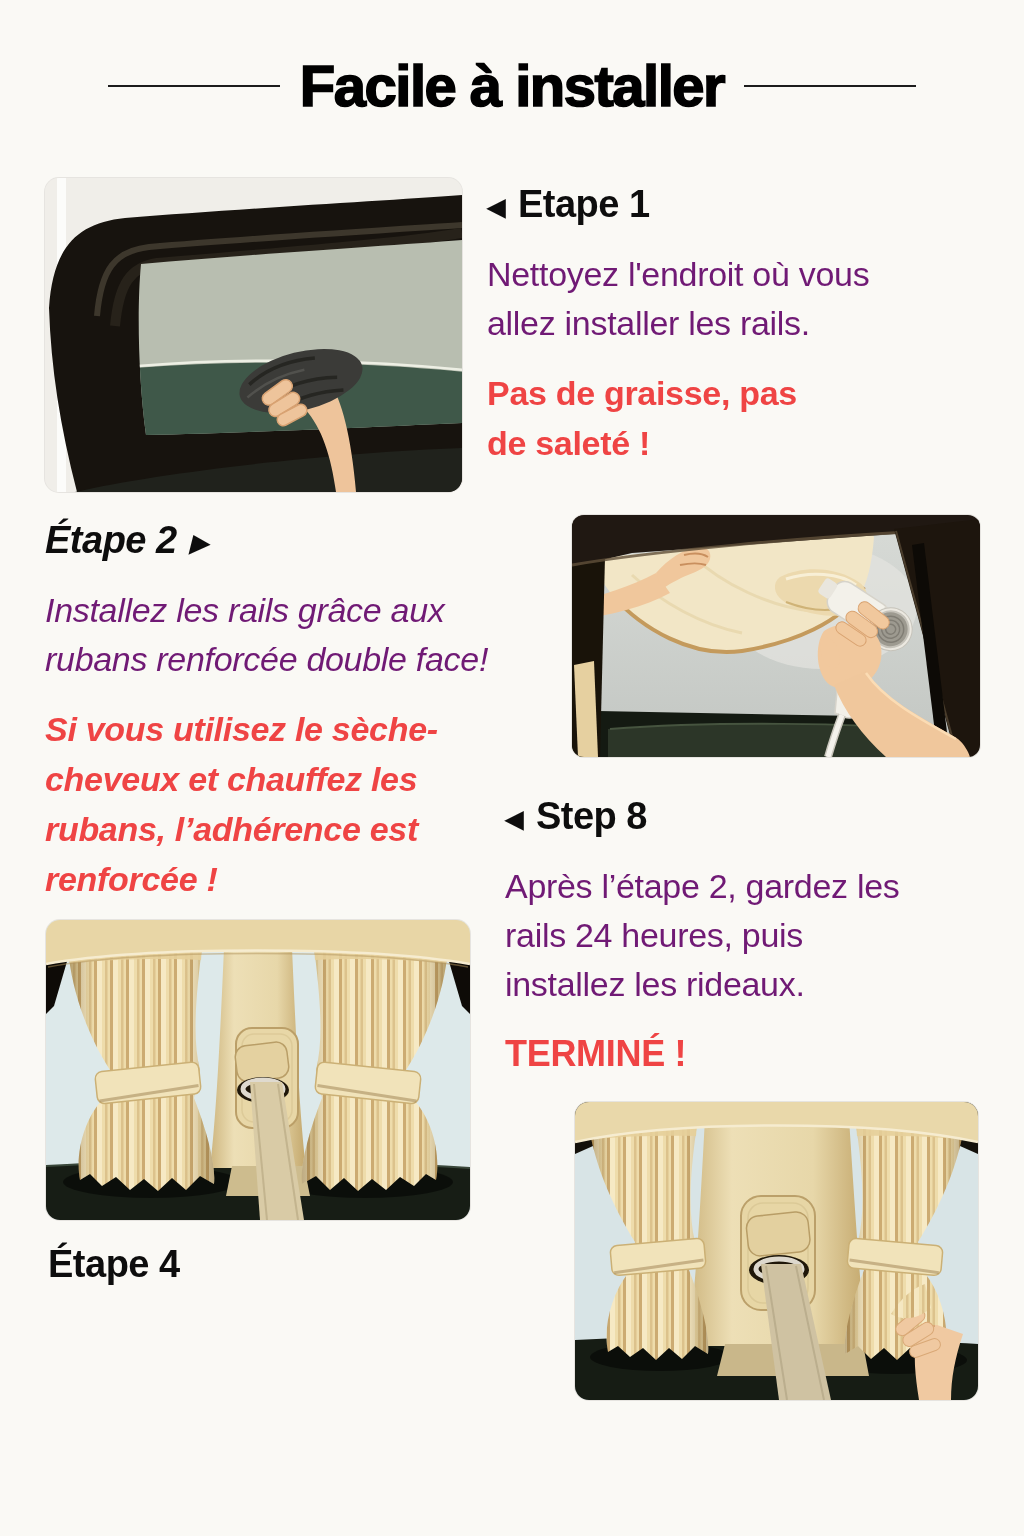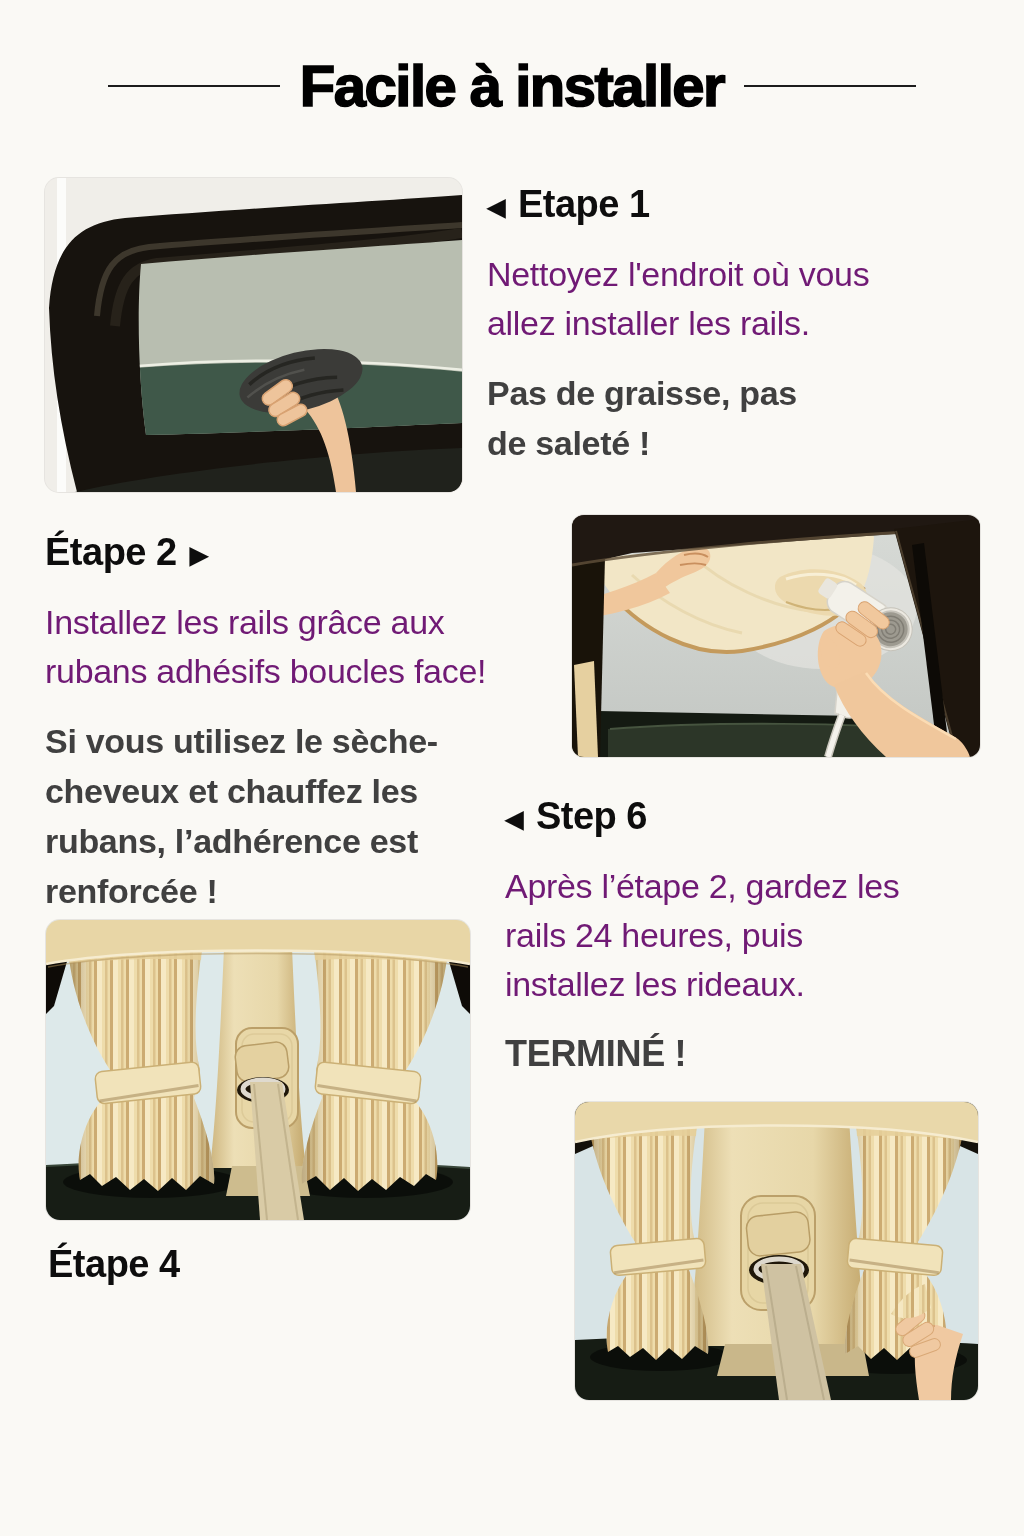--- a/index.html
+++ b/index.html
@@ -31,38 +31,38 @@
     font-size:38px;font-weight:700;color:#0d0d0d;line-height:1.1;
     margin:0 0 24px 0;letter-spacing:-0.5px;
   }
   .arrow{font-size:24px;line-height:1;transform:translateY(2px);}
   .step-body{
     margin:0 0 20px 0;font-size:34px;line-height:49px;
     white-space:pre-line;letter-spacing:-0.3px;color:#701a75;
   }
   .step-em{
     margin:0;font-size:34px;line-height:50px;font-weight:700;
-    white-space:pre-line;letter-spacing:-0.3px;color:#404040;
+    white-space:pre-line;letter-spacing:-0.3px;color:#ef4444;
   }
   #step3-block .step-em{font-size:36px;margin-top:18px;}
 
   
   .photo{
     position:absolute;border-radius:14px;overflow:hidden;
     box-shadow:0 0 0 1px rgba(90,85,70,.12);
     background:#eceae5;
   }
   .photo svg{display:block;width:100%;height:100%;}
   #photo1{left:45px;top:178px;width:417px;height:314px;}
   #photo2{left:572px;top:515px;width:408px;height:242px;border-radius:12px;}
   #photo3{left:46px;top:920px;width:424px;height:300px;}
   #photo4{left:575px;top:1102px;width:403px;height:298px;}
 
   #step1-block{left:487px;top:184px;width:530px;}
-  #step2-block{left:45px;top:532px;width:540px;}
+  #step2-block{left:45px;top:520px;width:540px;font-style:italic;}
   #step3-block{left:505px;top:796px;width:515px;}
   #step4-block{left:48px;top:1244px;width:500px;text-align:center;}
 </style>
 </head>
 <body>
 
 <div class="canvas">
 
   <div class="title-row">
     <div class="title-line"></div>
@@ -113,21 +113,21 @@
     <p class="step-em">Pas de graisse, pas
 de saleté !</p>
   </div>
 
   <div class="step" id="step2-block">
     <h2 class="step-heading">
       <span>Étape 2</span>
       <span class="arrow">▶</span>
     </h2>
     <p class="step-body">Installez les rails grâce aux
-rubans adhésifs boucles face!</p>
+rubans renforcée double face!</p>
     <p class="step-em">Si vous utilisez le sèche-
 cheveux et chauffez les
 rubans, l’adhérence est
 renforcée !</p>
   </div>
 
   <div class="photo" id="photo2">
     <svg viewBox="0 0 408 242" xmlns="http://www.w3.org/2000/svg">
       <defs>
         <linearGradient id="gl2" x1="0" y1="0" x2="0" y2="1">
@@ -184,21 +184,21 @@
       <rect x="262" y="113" width="34" height="12" rx="6" transform="rotate(34 279 119)" fill="#f1c89d" stroke="#d9a371" stroke-width="1"></rect>
       <ellipse cx="258" cy="138" rx="9" ry="16" transform="rotate(-20 258 138)" fill="#f1c89d"></ellipse>
       <path d="M262 170 C272 196 290 220 314 242 L398 242 C396 236 392 229 386 224 C346 200 312 184 294 156 Z" fill="#f0c79c"></path>
       <path d="M294 158 C312 184 344 202 384 224" stroke="#fbdcb4" stroke-width="2.5" fill="none"></path>
     </svg>
   </div>
 
   <div class="step" id="step3-block">
     <h2 class="step-heading">
       <span class="arrow">◀</span>
-      <span>Step 6</span>
+      <span>Step 8</span>
     </h2>
     <p class="step-body">Après l’étape 2, gardez les
 rails 24 heures, puis
 installez les rideaux.</p>
     <p class="step-em">TERMINÉ !</p>
   </div>
 
   <div class="photo" id="photo3">
     <svg viewBox="0 0 424 300" xmlns="http://www.w3.org/2000/svg">
       <defs>

